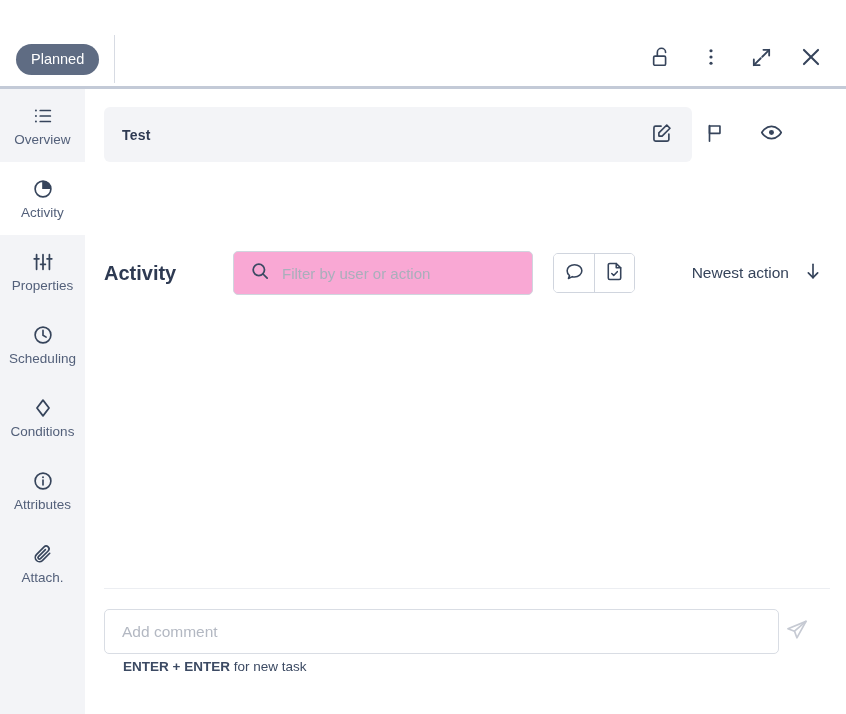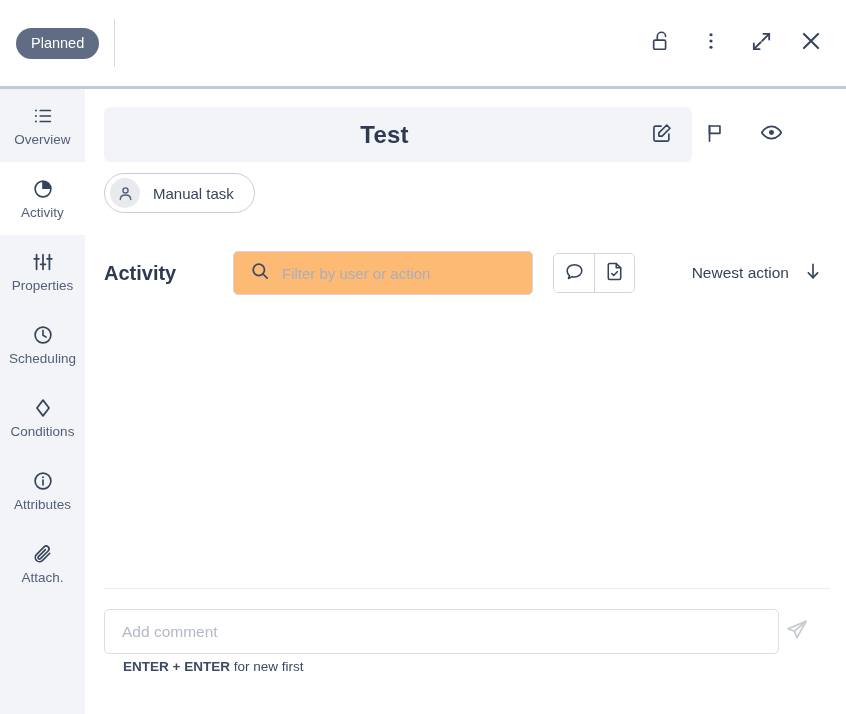--- a/index.html
+++ b/index.html
@@ -20,21 +20,21 @@
   #app {
     position: relative;
     width: 846px;
     height: 714px;
     background: #ffffff;
   }
 
   
   .topbar {
     position: absolute;
-    left: 0; top: 0;
+    left: 0; top: 16px;
     width: 846px;
     height: 86px;
     background: #ffffff;
     display: flex;
     align-items: center;
   }
 
   .status-badge {
     margin-left: 16px;
     height: 31px;
@@ -139,26 +139,25 @@
     width: 588px;
     height: 55px;
     background: #f3f4f7;
     border-radius: 6px;
     display: flex;
     align-items: center;
     padding: 0 15px 0 18px;
   }
 
   .title-text {
-    font-size: 24px;
+    font-size: 14px;
     font-weight: bold;
     color: #2e3a52;
     letter-spacing: .2px;
     flex: 1 1 auto;
-    text-align: center;
   }
 
   .title-actions-in {
     display: flex;
     align-items: center;
   }
 
   .title-actions-out {
     position: absolute;
     left: 615px; top: 18px;
@@ -220,21 +219,21 @@
     position: relative;
     width: 300px;
     height: 44px;
     flex: 0 0 auto;
   }
   .search-input {
     width: 300px;
     height: 44px;
     border: 1px solid #d0d5de;
     border-radius: 5px;
-    background: #fdba74;
+    background: #f9a8d4;
     padding: 0 12px 0 48px;
     font-family: "Liberation Sans", sans-serif;
     font-size: 15px;
     color: #36445b;
     outline: none;
   }
   .search-input::placeholder { color: #a9afbb; }
   .search-icon {
     position: absolute;
     left: 17px; top: 50%;
@@ -496,29 +495,20 @@
       <div class="icon-btn">
         <span>
           <svg width="23" height="23" viewBox="0 0 24 24" fill="none" stroke="currentColor" stroke-width="1.8" stroke-linecap="round" stroke-linejoin="round">
             <path d="M1.9 12S5.4 5.6 12 5.6 22.1 12 22.1 12 18.6 18.4 12 18.4 1.9 12 1.9 12z"></path>
             <circle cx="12" cy="12" r="2.6" fill="currentColor" stroke="none"></circle>
           </svg>
         </span>
       </div>
     </div>
 
-    <div class="chip">
-      <span class="chip-avatar">
-        <svg width="17" height="17" viewBox="0 0 24 24" fill="none" stroke="currentColor" stroke-width="2" stroke-linecap="round" stroke-linejoin="round">
-          <circle cx="12" cy="7.6" r="3.6"></circle>
-          <path d="M4.6 20.4c0-4 3.3-6.4 7.4-6.4s7.4 2.4 7.4 6.4"></path>
-        </svg>
-      </span>
-      <span class="chip-label">Manual task</span>
-    </div>
 
     <div class="act-row">
       <div class="act-title">Activity</div>
 
       <div class="search-wrap">
         <span class="search-icon">
           <svg width="20" height="20" viewBox="0 0 24 24" fill="none" stroke="currentColor" stroke-width="2.1" stroke-linecap="round">
             <circle cx="10.6" cy="10.6" r="6.8"></circle>
             <path d="M15.6 15.6l5 5"></path>
           </svg>
@@ -565,17 +555,17 @@
         <span>
           <svg width="24" height="24" viewBox="0 0 24 24" fill="none" stroke="currentColor" stroke-width="1.7" stroke-linecap="round" stroke-linejoin="round">
             <path d="M21 3.4L2.9 10.8l6.6 2.4 2.4 6.6z"></path>
             <path d="M21 3.4L9.5 13.2"></path>
           </svg>
         </span>
       </div>
     </div>
 
     <div class="hint">
-      <b>ENTER + ENTER</b><span> for new first</span>
+      <b>ENTER + ENTER</b><span> for new task</span>
     </div>
 
   </div>
 </div>
 
 </body></html>

